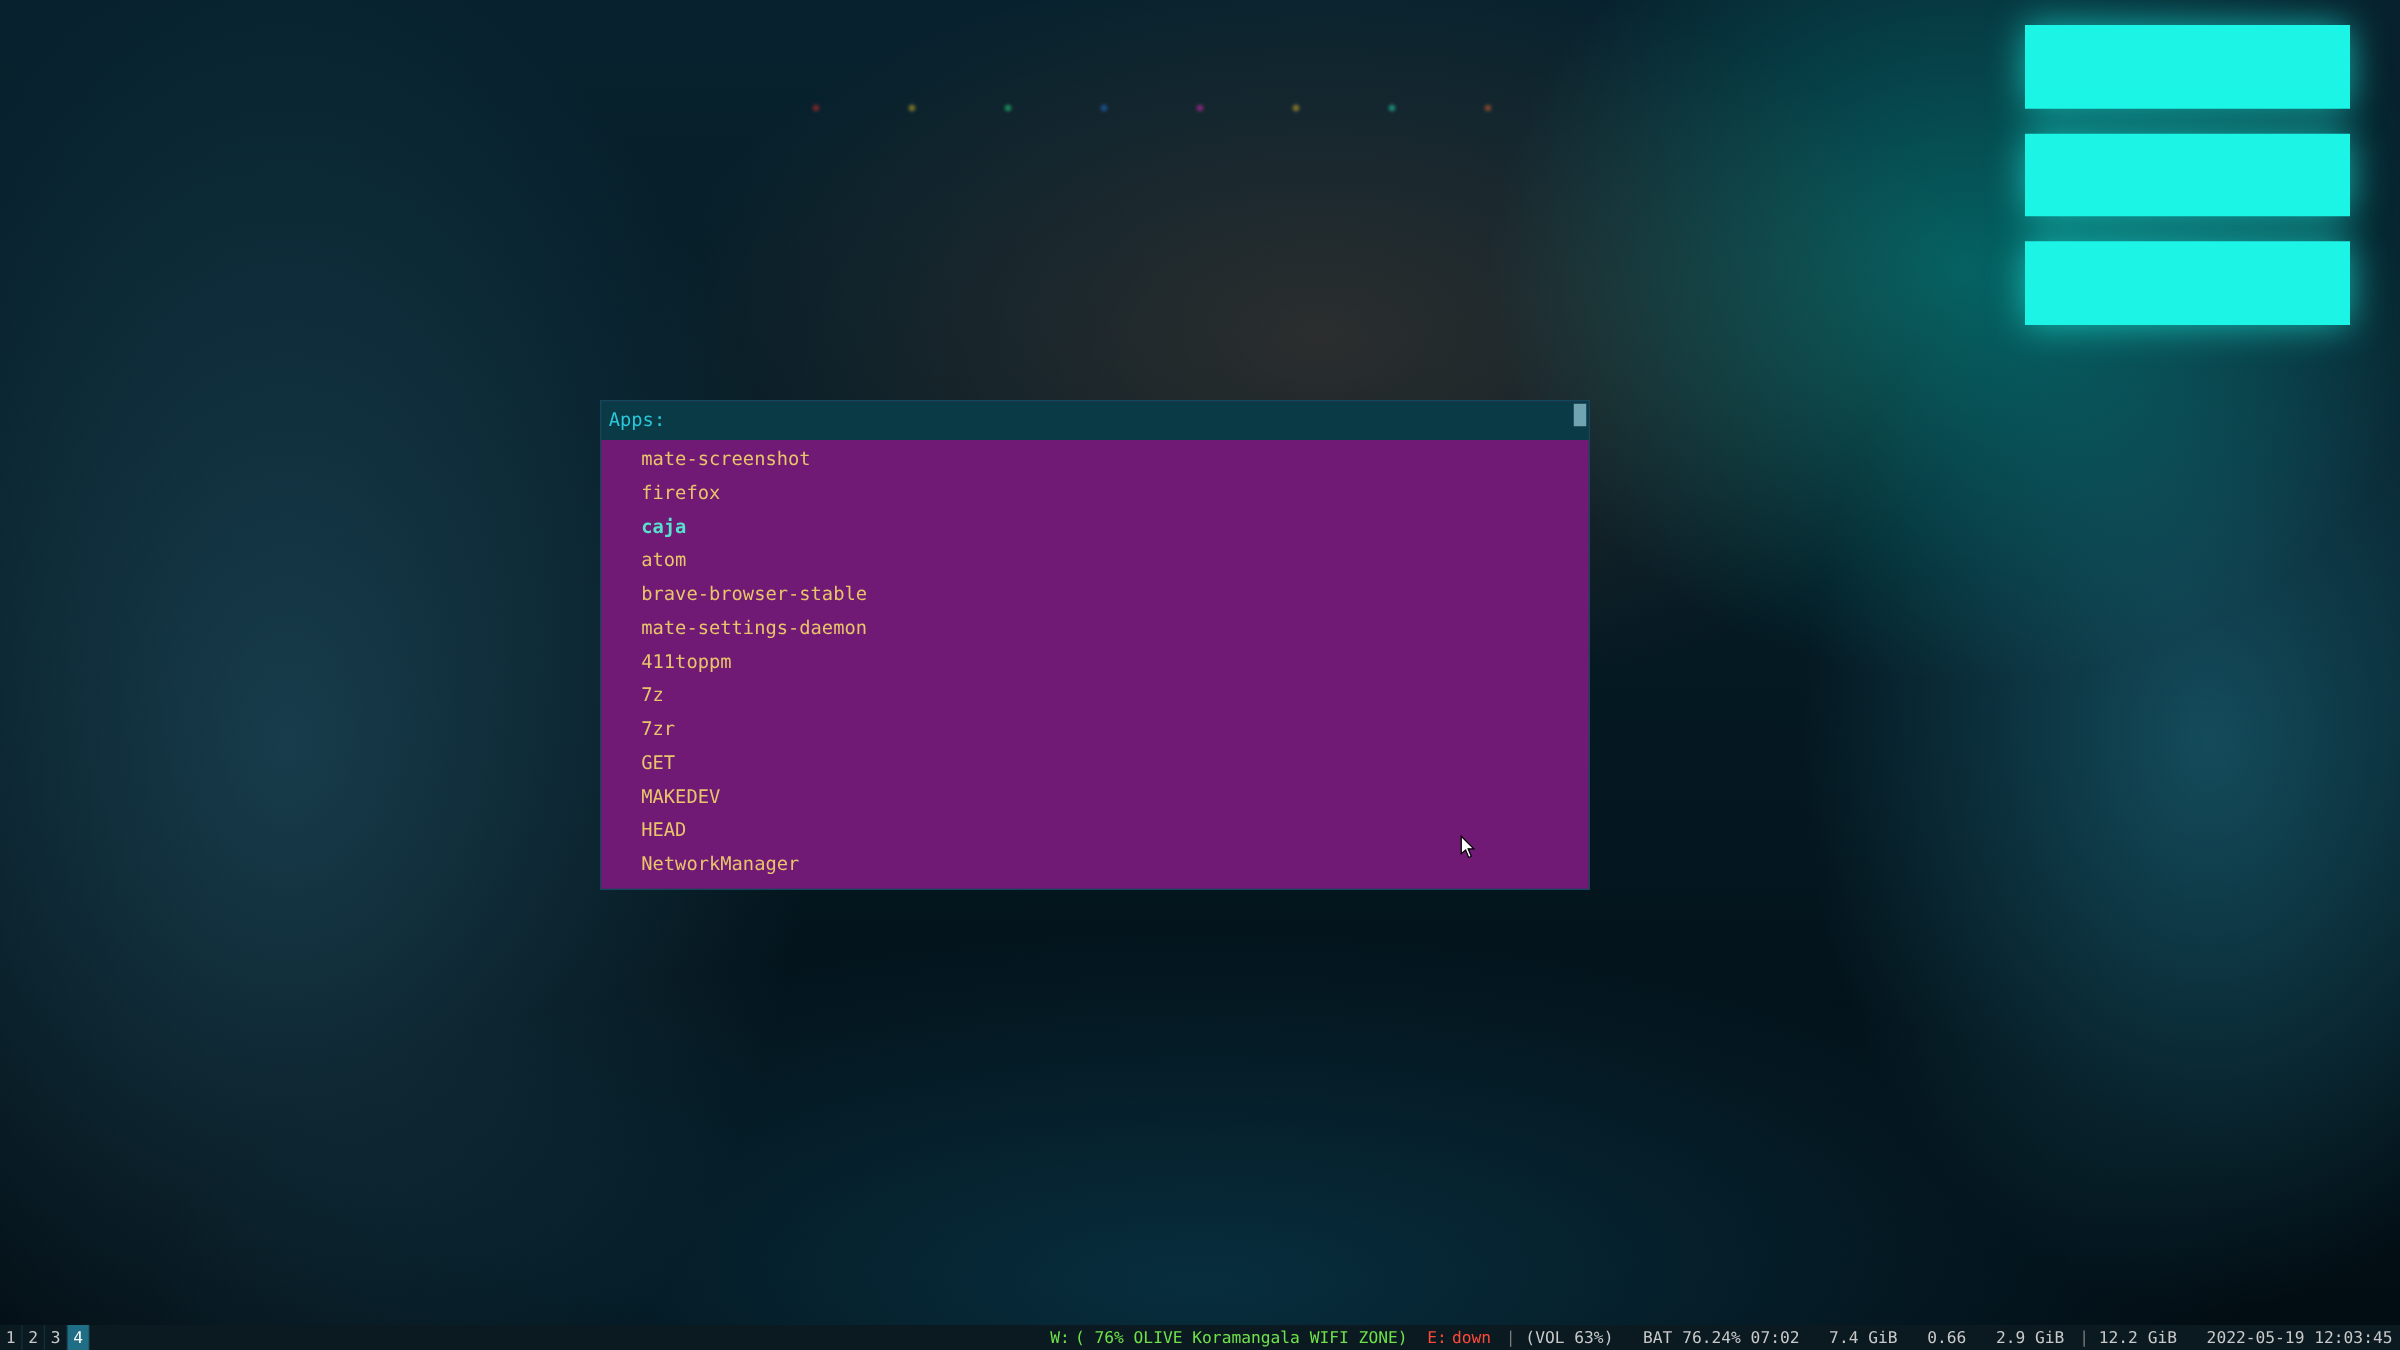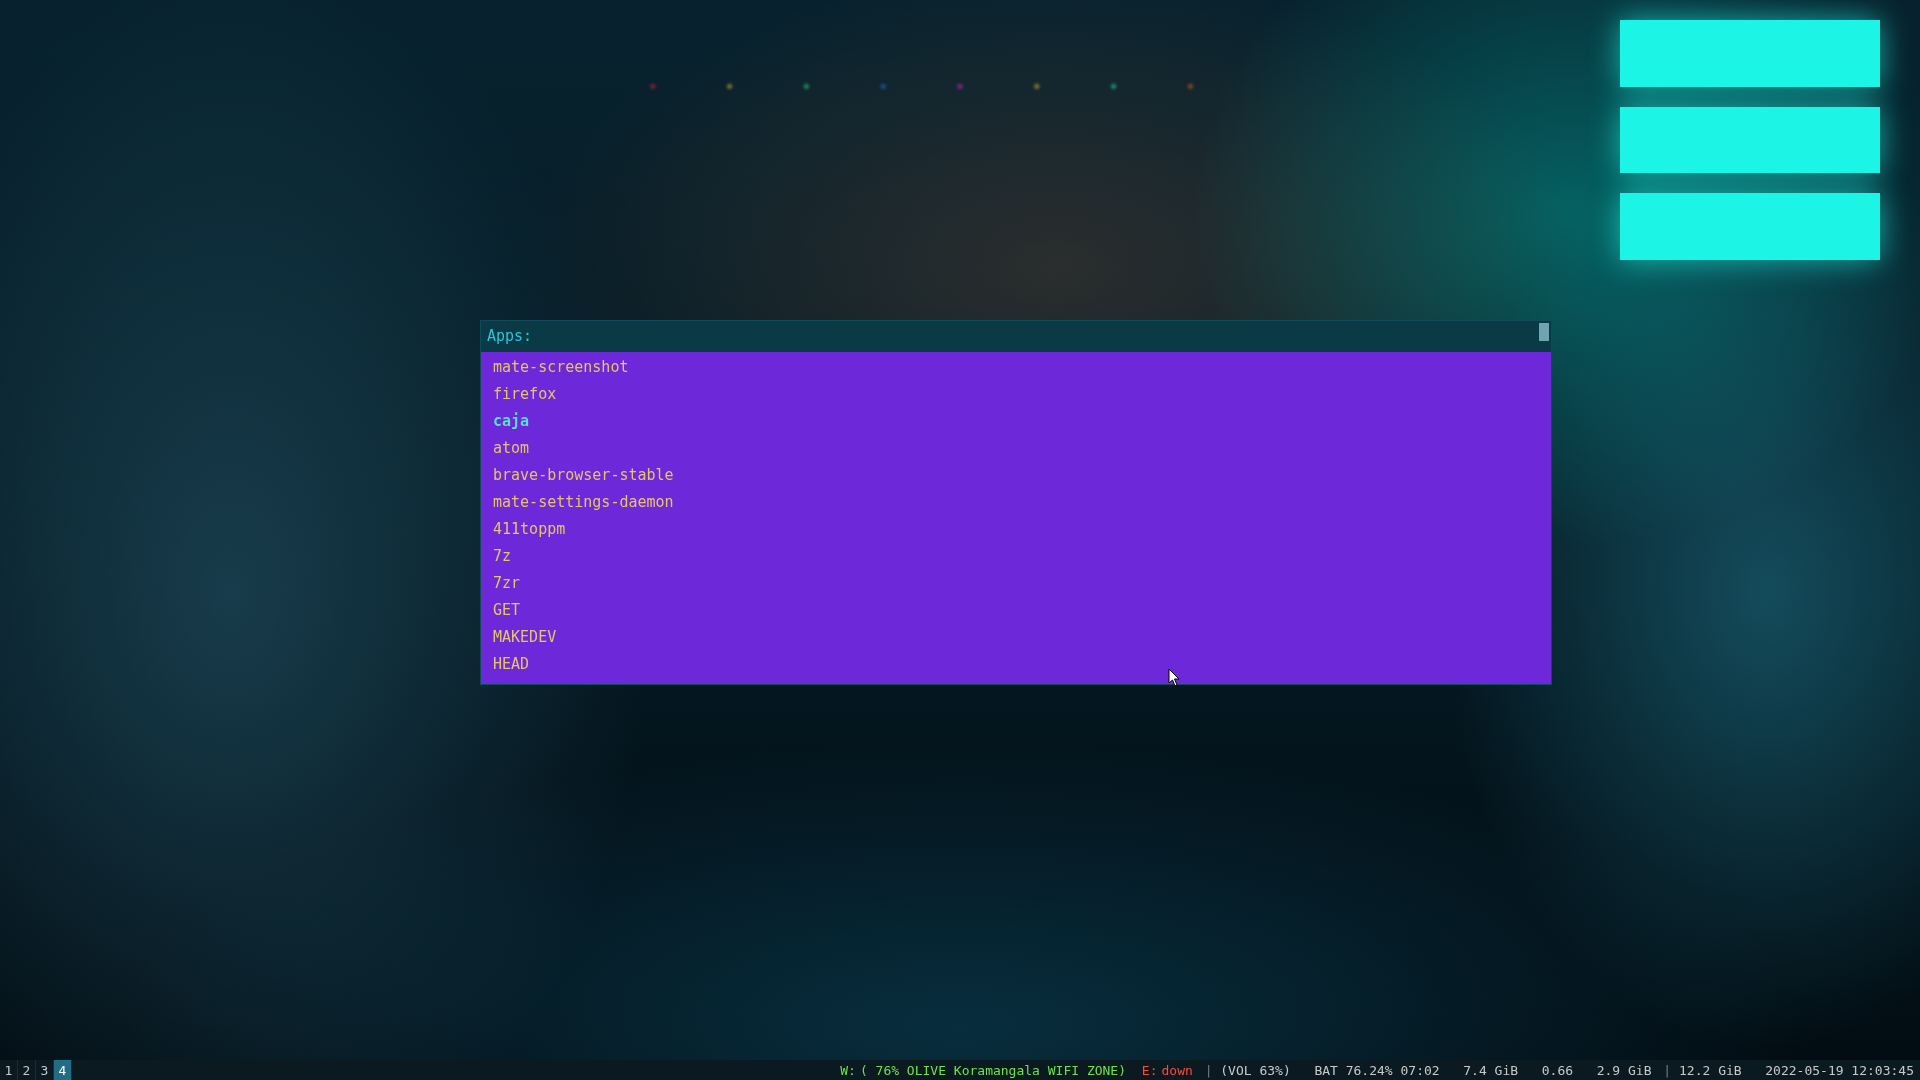--- a/index.html
+++ b/index.html
@@ -51,22 +51,22 @@
     height:70px;
     background:#1cf5e6;
     box-shadow:0 0 30px #1cf5e6aa;
   }
 
   
   .launcher {
     position: absolute;
     left: 480px;
     top: 320px;
-    width: 1072px;
-    background: #6d28d9;
+    width: 792px;
+    background: #701a75;
     border: 1px solid #0f4a59;
     font-size: 15px;
     line-height: 1.8;
   }
 
   .launcher-prompt-row {
     display:flex;
     align-items:center;
     background:#0a3a46;
     padding:2px 6px;
@@ -85,21 +85,21 @@
   }
   .launcher-scroll-indicator{
     position:absolute;
     right:2px; top:2px;
     width:10px; height:18px;
     background:#6fa4b0;
   }
 
   .launcher-list { padding:2px 0 6px 0; }
   .launcher-item {
-    padding: 0 6px 0 12px;
+    padding: 0 6px 0 32px;
     color:#e8c46a;
     cursor:pointer;
     white-space:pre;
   }
   .launcher-item.highlight { color:#58e0ce;font-weight:bold; }
 
   
   .statusbar {
     position:absolute;
     left:0; right:0; bottom:0;
@@ -170,20 +170,21 @@
       <div class="launcher-item highlight">caja</div>
       <div class="launcher-item">atom</div>
       <div class="launcher-item">brave-browser-stable</div>
       <div class="launcher-item">mate-settings-daemon</div>
       <div class="launcher-item">411toppm</div>
       <div class="launcher-item">7z</div>
       <div class="launcher-item">7zr</div>
       <div class="launcher-item">GET</div>
       <div class="launcher-item">MAKEDEV</div>
       <div class="launcher-item">HEAD</div>
+      <div class="launcher-item">NetworkManager</div>
     </div>
 </div>
 
 <div class="statusbar">
   <div class="workspaces" id="workspaces">
       <div class="workspace">1</div>
       <div class="workspace">2</div>
       <div class="workspace">3</div>
       <div class="workspace active">4</div>
     </div>

